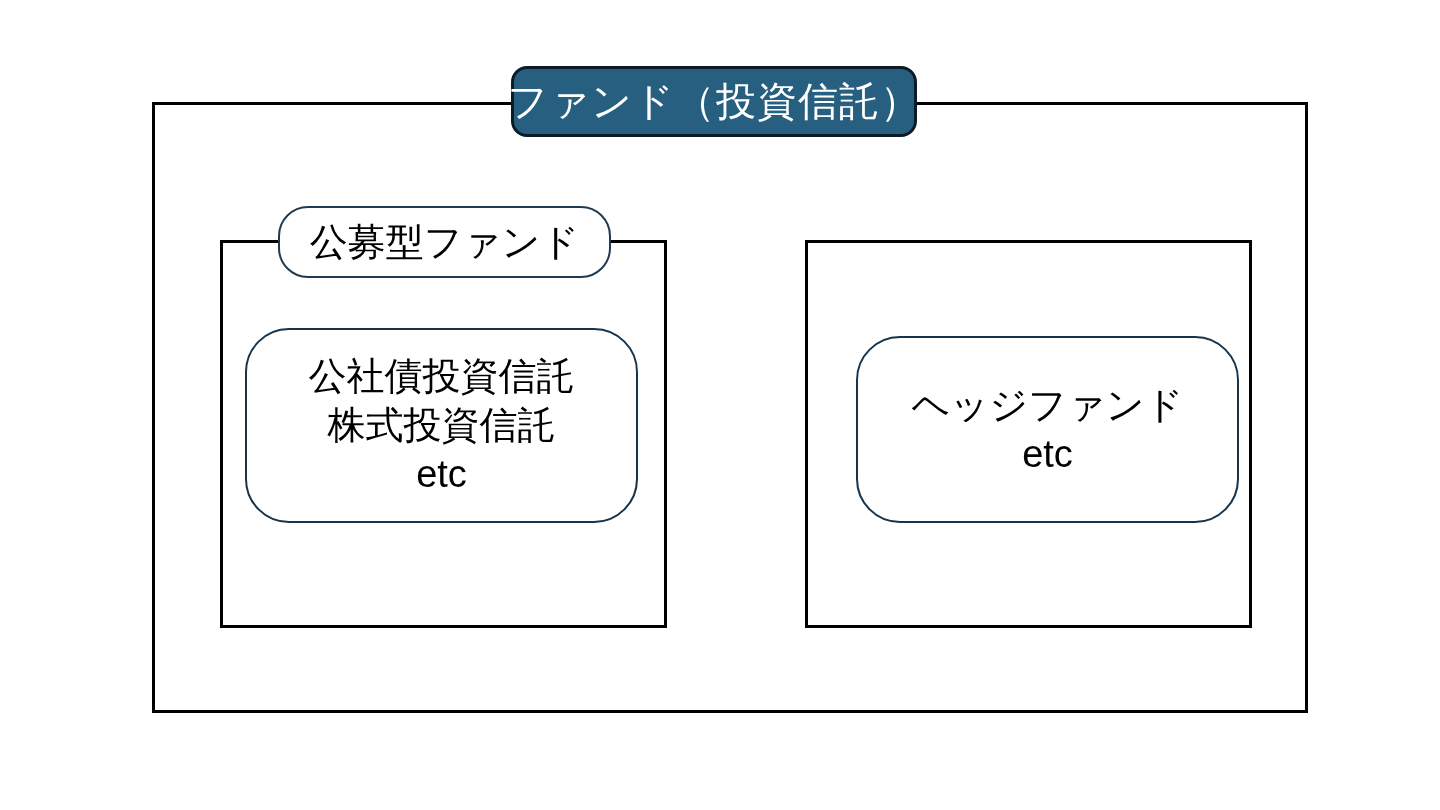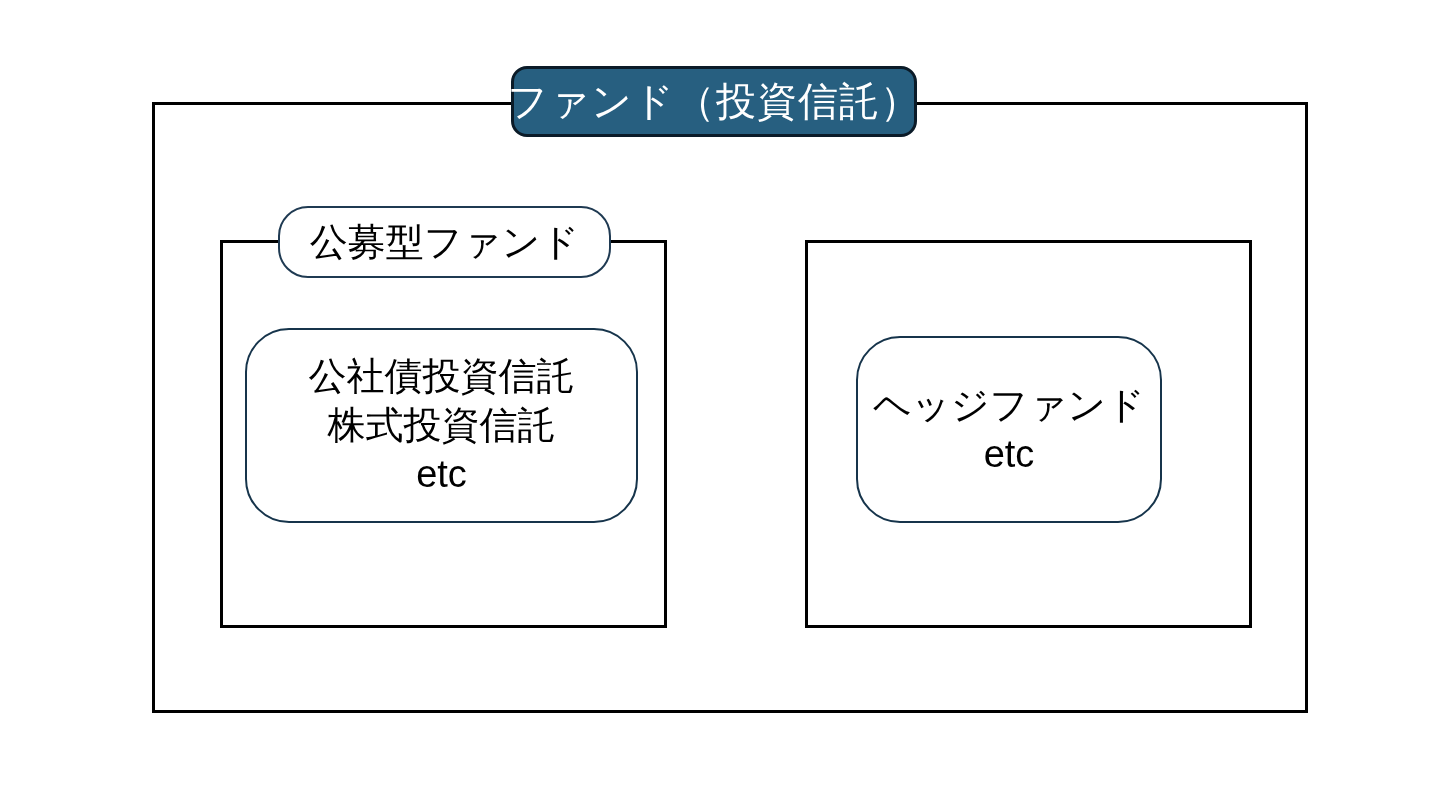--- a/index.html
+++ b/index.html
@@ -82,21 +82,21 @@
     border: 2.5px solid #16344B;
     border-radius: 44px;
     display: flex;
     flex-direction: column;
     align-items: center;
     justify-content: center;
     z-index: 2;
     text-align: center;
   }
   .inner-left  { left: 245px; top: 328px; width: 393px; height: 195px; }
-  .inner-right { left: 856px; top: 336px; width: 306px; height: 187px; }
+  .inner-right { left: 856px; top: 336px; width: 383px; height: 187px; }
   .inner-box div {
     color: #000000;
     font-size: 38px;
     font-weight: 500;
     line-height: 49px;
     white-space: nowrap;
   }
 </style>
 </head>
 <body>

